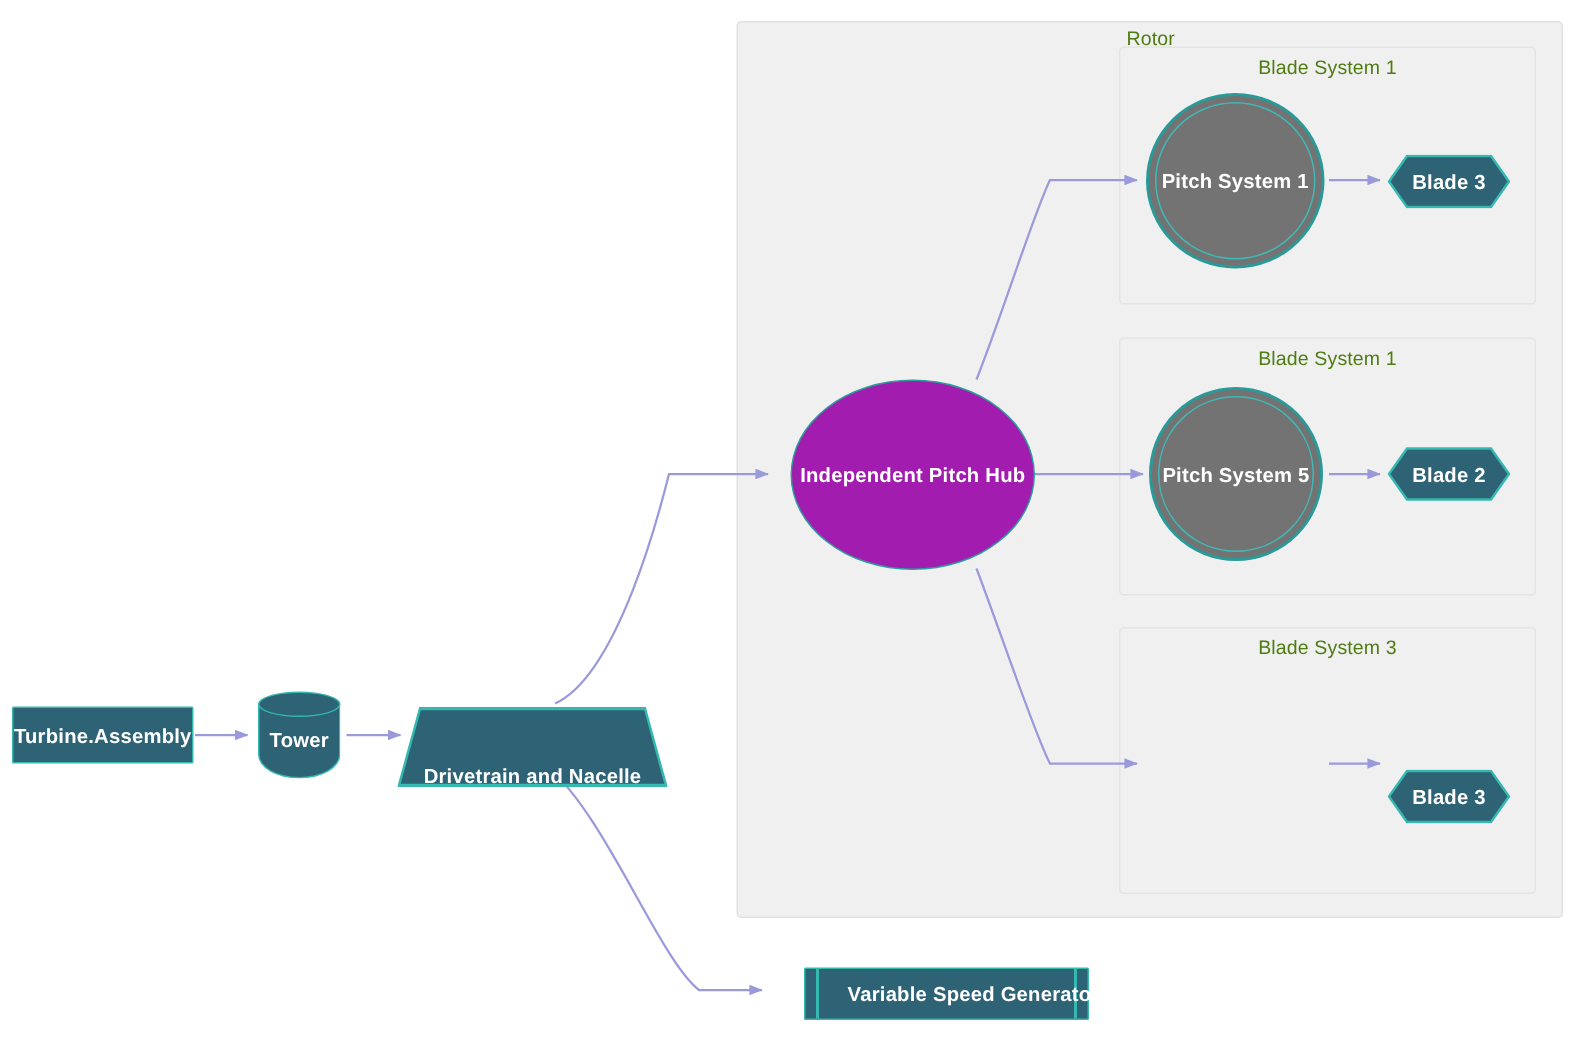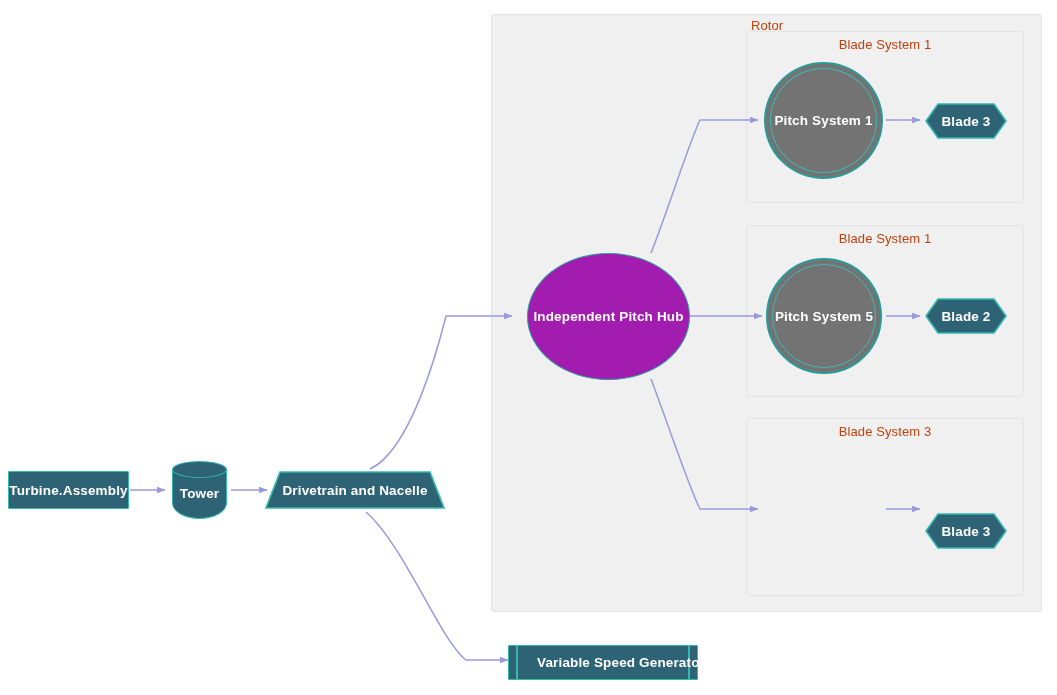--- a/index.html
+++ b/index.html
@@ -21,21 +21,21 @@
   .subgraph-inner{
     position:absolute;
     background:#f0f0f0;
     border:1px solid #e4e4e4;
     border-radius:3px;
     box-sizing:border-box;
   }
   .sg-label{
     position:absolute;
     font-size:13px;
-    color:#c2410c;
+    color:#4d7c0f;
     white-space:nowrap;
     letter-spacing:.1px;
   }
   .sg-label.left{text-align:left;}
   .sg-label.center{text-align:center;}
 
   
   #edges{position:absolute;left:0;top:0;width:1057px;height:695px;pointer-events:none;}
 
   
@@ -159,28 +159,28 @@
   <div class="node shape-cyl" style="left:172px;top:461px;width:55px;height:58px;">
     <div class="cylbody"></div>
     <div class="cyltop"></div>
     <span class="node-label" style="margin-top:7px;">Tower</span>
   </div>
 
   <div class="node shape-rect" style="left:8px;top:471px;width:121px;height:38px;">
     <span class="node-label">Turbine.Assembly</span>
   </div>
 
-  <div class="node shape-trap" style="left:265px;top:471px;width:180px;height:38px;">
+  <div class="node shape-trap" style="left:265px;top:471px;width:180px;height:54px;align-items:flex-end;">
     <svg class="trapfill" viewBox="0 0 180 38" preserveAspectRatio="none">
       <polygon points="15,1 165,1 179,37 1,37" fill="#2e6275" stroke="#35b8b0" stroke-width="1.6"></polygon>
     </svg>
     <span class="node-label">Drivetrain and Nacelle</span>
   </div>
 
-  <div class="node shape-subroutine" style="left:508px;top:645px;width:190px;height:35px;padding-left:36px;">
+  <div class="node shape-subroutine" style="left:536px;top:645px;width:190px;height:35px;padding-left:36px;">
     <span class="node-label">Variable Speed Generator</span>
   </div>
 
   <div class="node shape-circle" style="left:527px;top:253px;width:163px;height:127px;">
     <span class="node-label">Independent Pitch Hub</span>
   </div>
 
   <div class="node shape-dblcircle" style="left:764px;top:62px;width:119px;height:117px;">
     <span class="node-label">Pitch System 1</span>
   </div>

